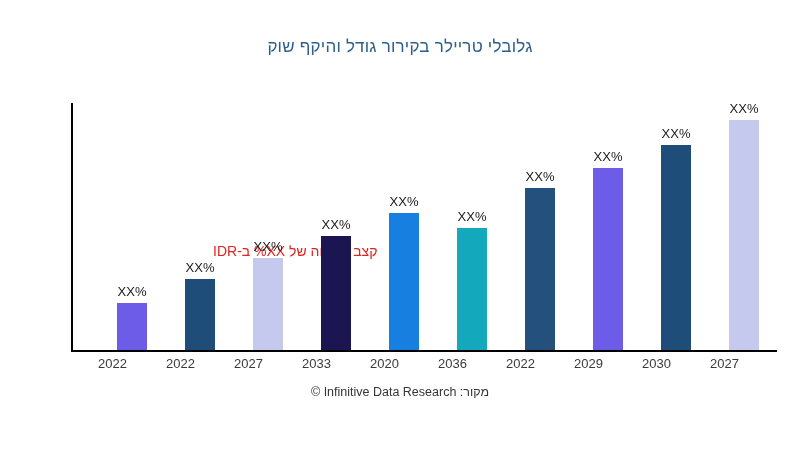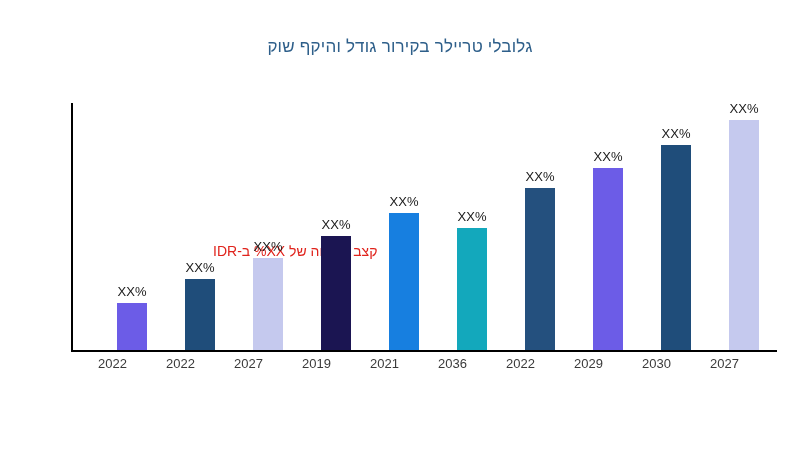--- a/index.html
+++ b/index.html
@@ -145,26 +145,26 @@
           <div class="bar-category">2022</div>
         </div>
         <div class="bar-group" style="left: 163px;">
           <div class="bar" style="height: 92px; background: rgb(197, 201, 238);"></div>
           <div class="bar-value" style="bottom: 96px;">XX%</div>
           <div class="bar-category">2027</div>
         </div>
         <div class="bar-group" style="left: 231px;">
           <div class="bar" style="height: 114px; background: rgb(27, 21, 82);"></div>
           <div class="bar-value" style="bottom: 118px;">XX%</div>
-          <div class="bar-category">2019</div>
+          <div class="bar-category">2033</div>
         </div>
         <div class="bar-group" style="left: 299px;">
           <div class="bar" style="height: 137px; background: rgb(23, 127, 224);"></div>
           <div class="bar-value" style="bottom: 141px;">XX%</div>
-          <div class="bar-category">2021</div>
+          <div class="bar-category">2020</div>
         </div>
         <div class="bar-group" style="left: 367px;">
           <div class="bar" style="height: 122px; background: rgb(19, 168, 188);"></div>
           <div class="bar-value" style="bottom: 126px;">XX%</div>
           <div class="bar-category">2036</div>
         </div>
         <div class="bar-group" style="left: 435px;">
           <div class="bar" style="height: 162px; background: rgb(36, 80, 126);"></div>
           <div class="bar-value" style="bottom: 166px;">XX%</div>
           <div class="bar-category">2022</div>
@@ -180,14 +180,15 @@
           <div class="bar-category">2030</div>
         </div>
         <div class="bar-group" style="left: 639px;">
           <div class="bar" style="height: 230px; background: rgb(197, 201, 238);"></div>
           <div class="bar-value" style="bottom: 234px;">XX%</div>
           <div class="bar-category">2027</div>
         </div>
       </div>
   </div>
 
+  <div id="source-note">מקור: Infinitive Data Research ©</div>
 
 </div>
 
 </body></html>

